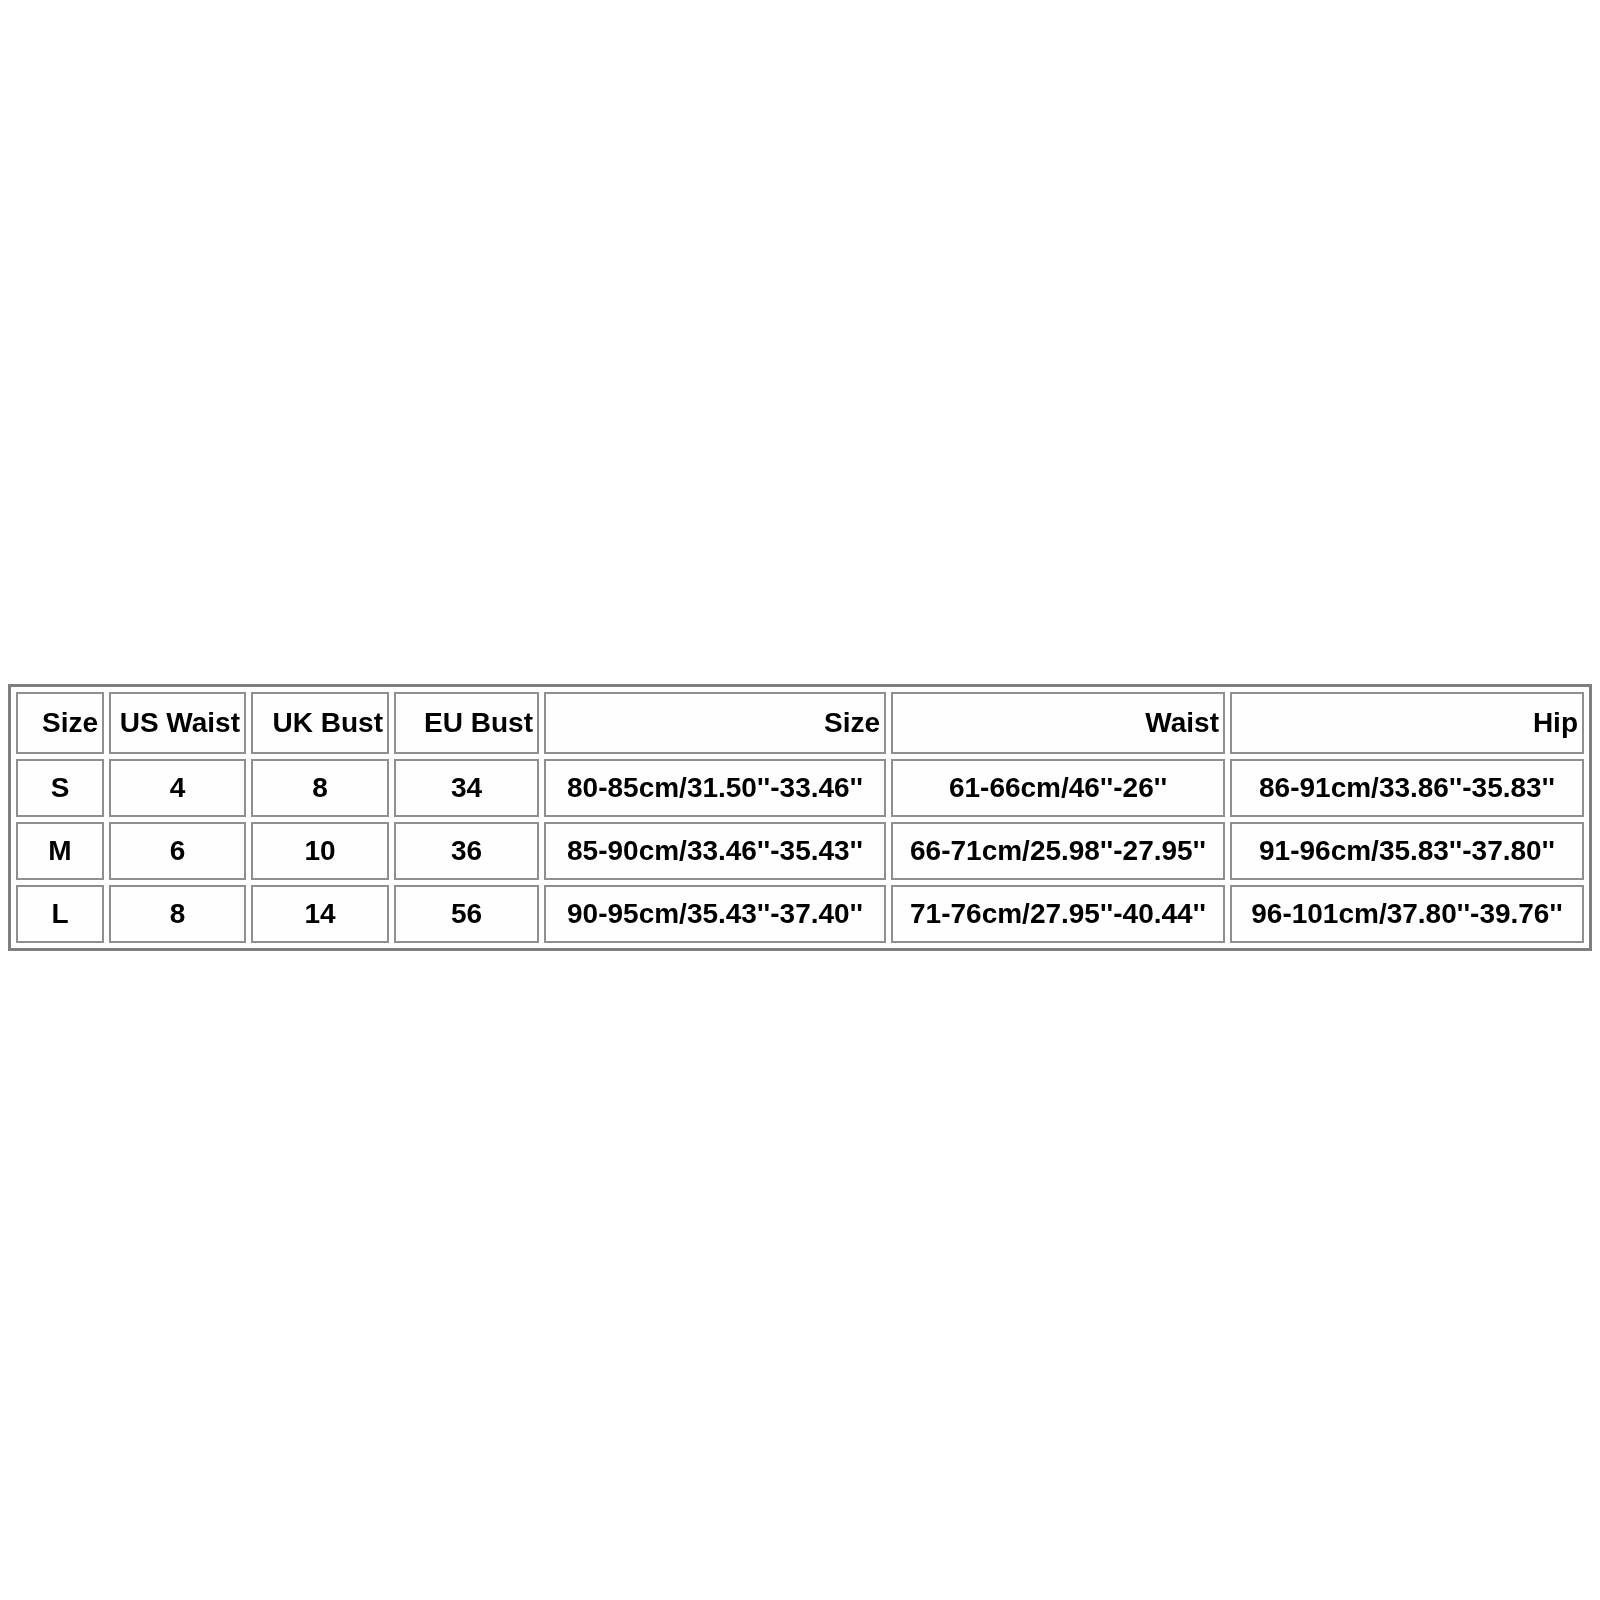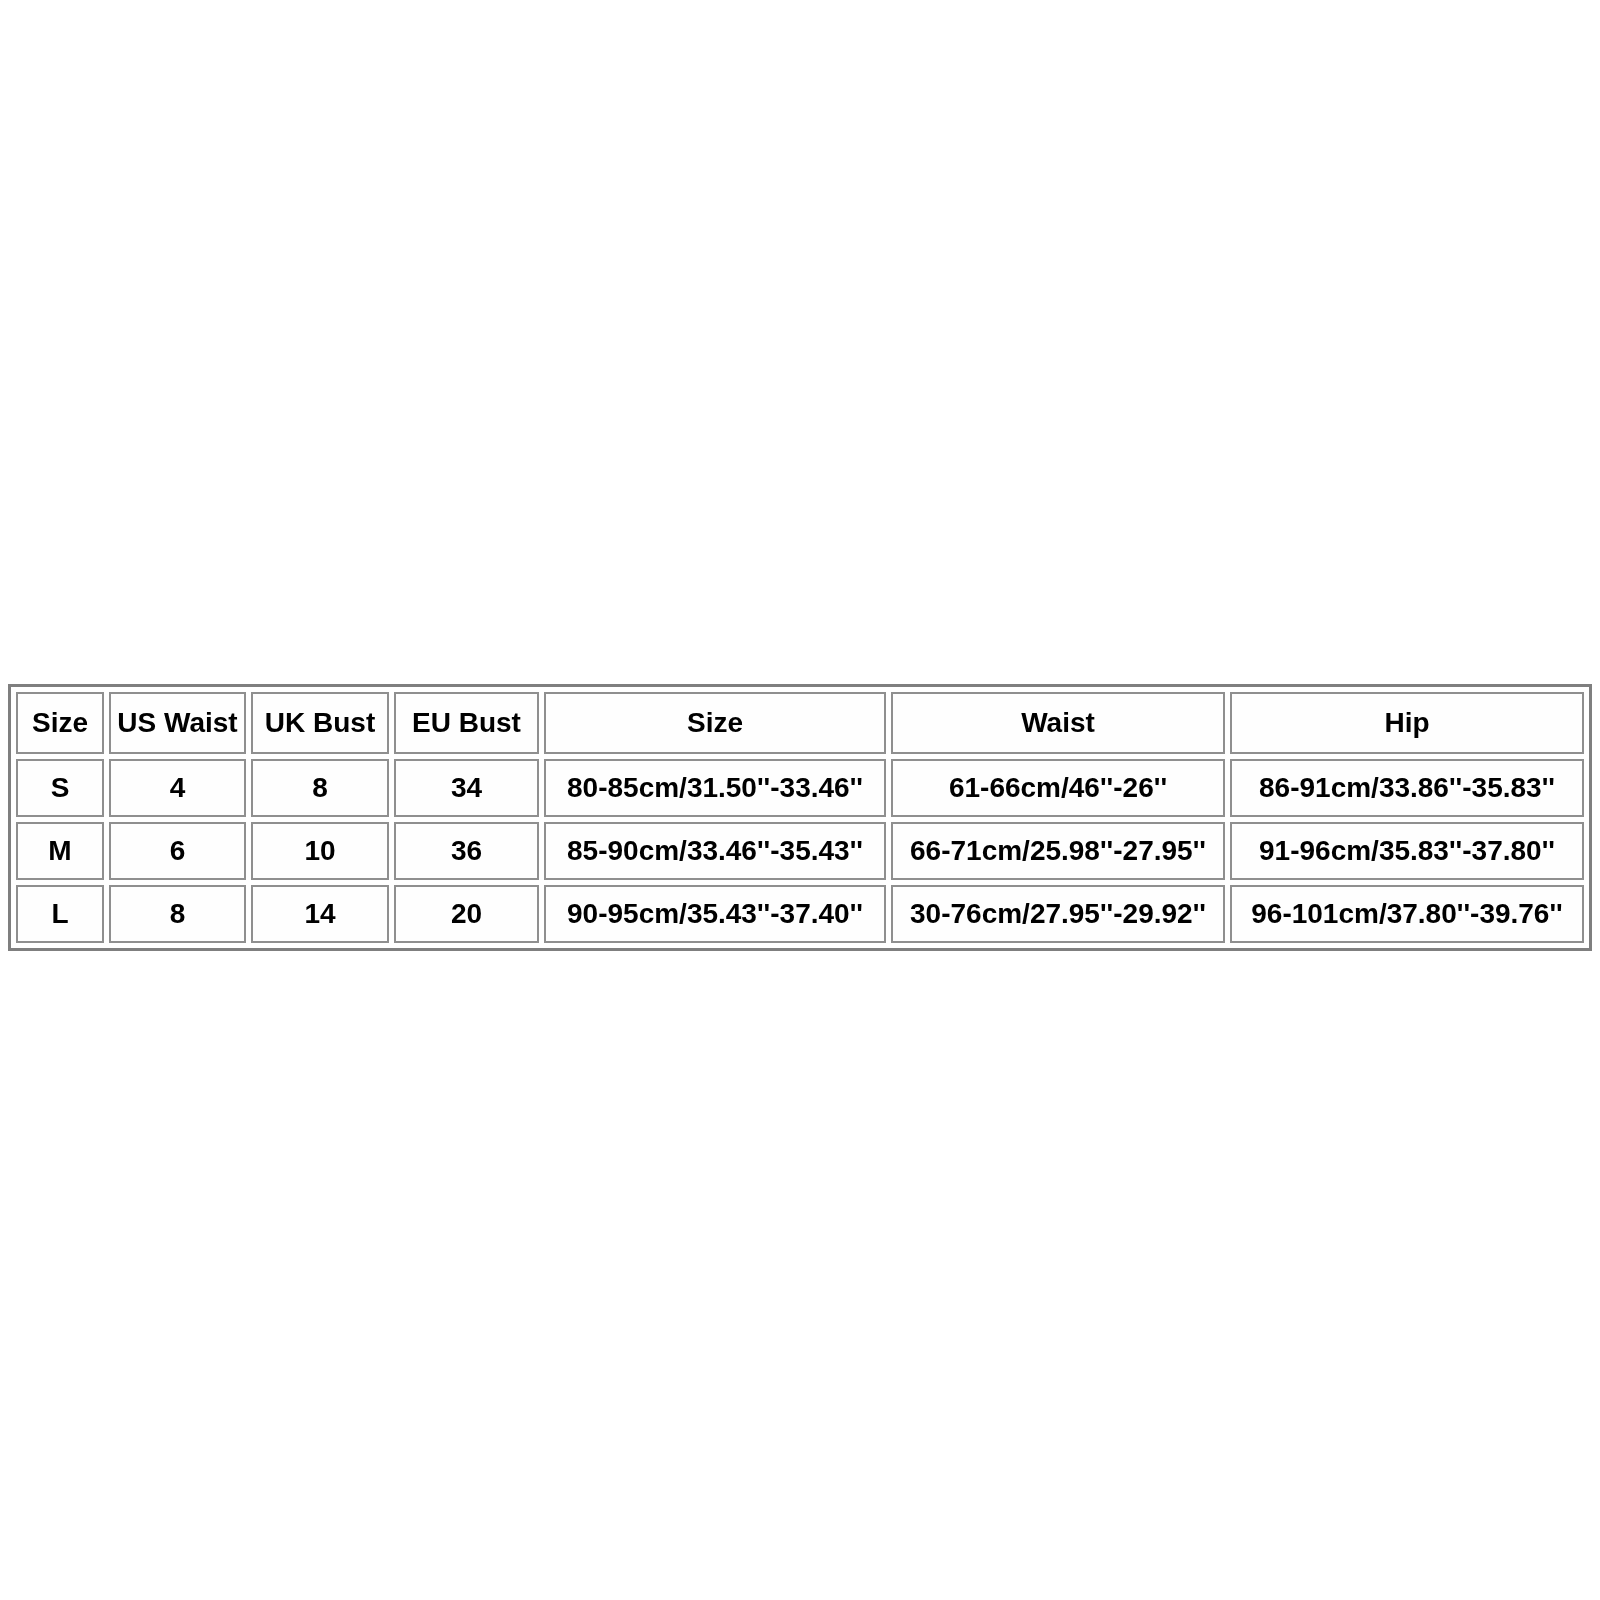--- a/index.html
+++ b/index.html
@@ -33,21 +33,21 @@
     text-align: center;
     vertical-align: middle;
     font-weight: bold;
     color: #000000;
     font-size: 28px;
     letter-spacing: 0px;
     padding: 0 4px;
     overflow: hidden;
     white-space: nowrap;
   }
-  table.size-chart th { height: 62px; }
+  table.size-chart th { height: 62px; text-align: right; }
   table.size-chart td { height: 58px; }
 </style>
 </head>
 <body>
 
 <div class="size-chart-wrap">
   <table class="size-chart">
     <colgroup>
       <col style="width:88px">
       <col style="width:137px">
@@ -84,20 +84,20 @@
         <td>10</td>
         <td>36</td>
         <td>85-90cm/33.46''-35.43''</td>
         <td>66-71cm/25.98''-27.95''</td>
         <td>91-96cm/35.83''-37.80''</td>
       </tr>
       <tr>
         <td>L</td>
         <td>8</td>
         <td>14</td>
-        <td>20</td>
+        <td>56</td>
         <td>90-95cm/35.43''-37.40''</td>
-        <td>30-76cm/27.95''-29.92''</td>
+        <td>71-76cm/27.95''-40.44''</td>
         <td>96-101cm/37.80''-39.76''</td>
       </tr>
     </tbody>
   </table>
 </div>
 
 </body></html>

